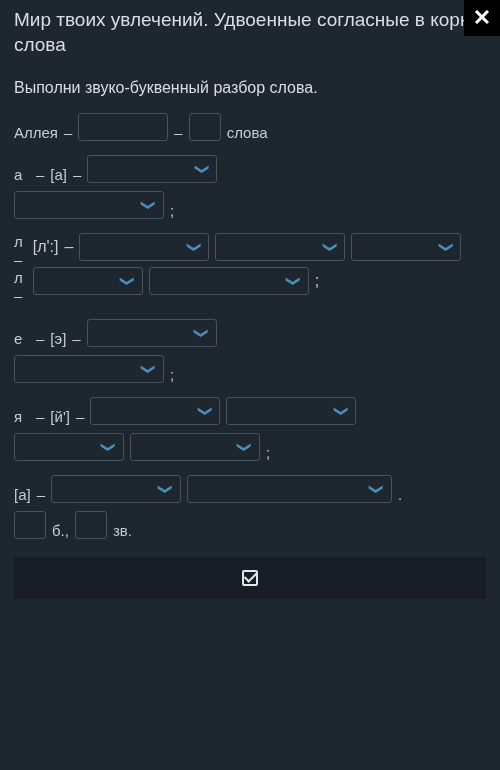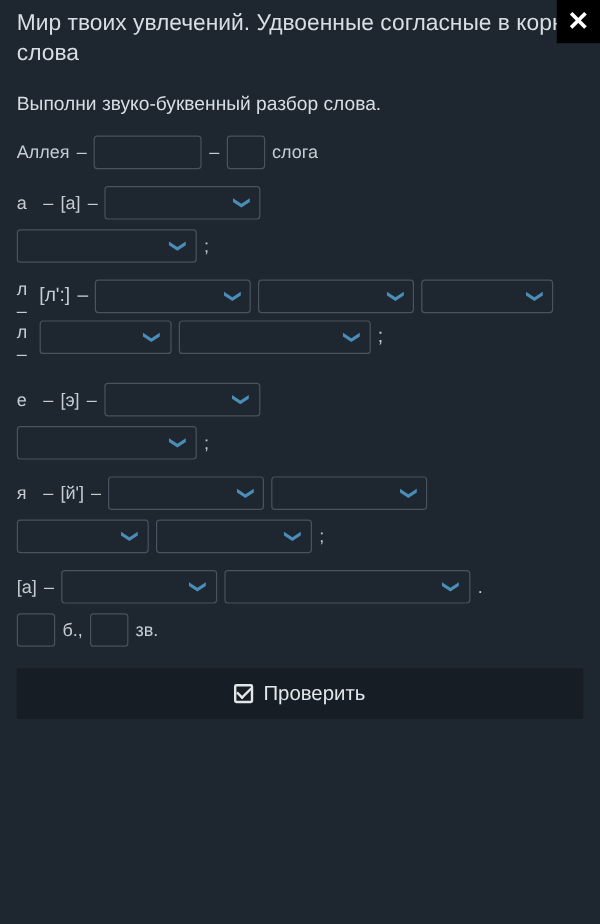--- a/index.html
+++ b/index.html
@@ -38,21 +38,21 @@
   font-weight: normal;
 }
 .task {
   font-weight: normal;
   font-size: 16px;
   color: #d8dee3;
   margin-bottom: 16px;
 }
 .row {
   display: flex;
-  align-items: center;
+  align-items: flex-end;
   flex-wrap: wrap;
   gap: 6px;
   margin-bottom: 8px;
   font-size: 15px;
 }
 .text-input {
   background: #1e2730;
   border: 1px solid #47535e;
   border-radius: 3px;
   height: 28px;
@@ -150,21 +150,21 @@
 <div class="content">
   <div class="title">Мир твоих увлечений. Удвоенные согласные в корне слова</div>
   <div class="task">Выполни звуко-буквенный разбор слова.</div>
 
   <div class="row">
     <span>Аллея</span>
     <span class="dash">–</span>
     <input class="text-input w-medium" style="">
     <span class="dash">–</span>
     <input class="text-input w-short" style="">
-    <span>слога</span>
+    <span>слова</span>
   </div>
 
   <div class="row gap-top">
     <span class="letter-cell">а</span>
     <span class="dash">–</span>
     <span>[а]</span>
     <span class="dash">–</span>
     <div class="select-box sw-120">
         <span class="chev" style="transform: rotate(90deg); display: inline-block;">❯</span>
       </div>
@@ -258,14 +258,13 @@
   <div class="row">
     <input class="text-input w-short" style="">
     <span>б.,</span>
     <input class="text-input w-short" style="">
     <span>зв.</span>
   </div>
 </div>
 
 <button class="check-btn">
   <span class="check-icon"></span>
-  <span>Проверить</span>
 </button>
 
 </body></html>

